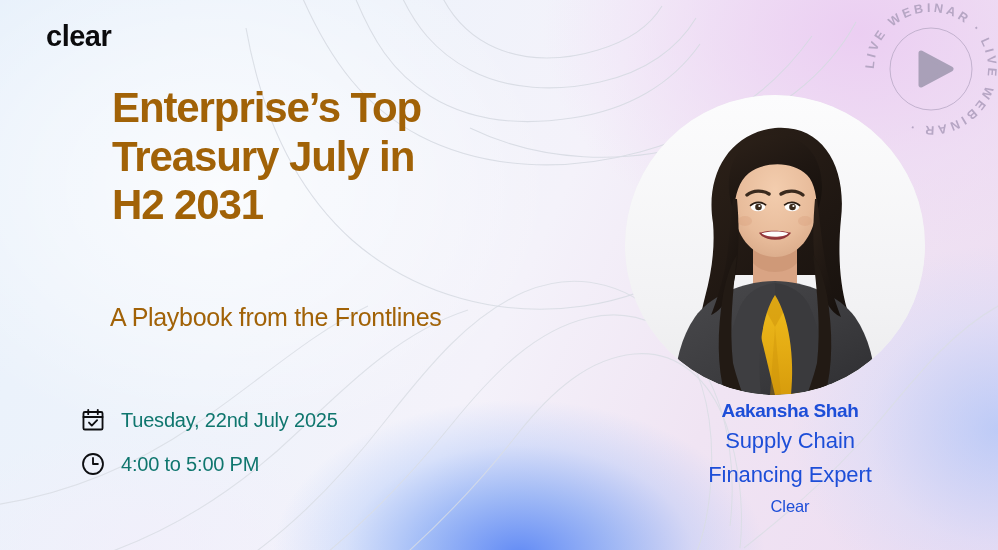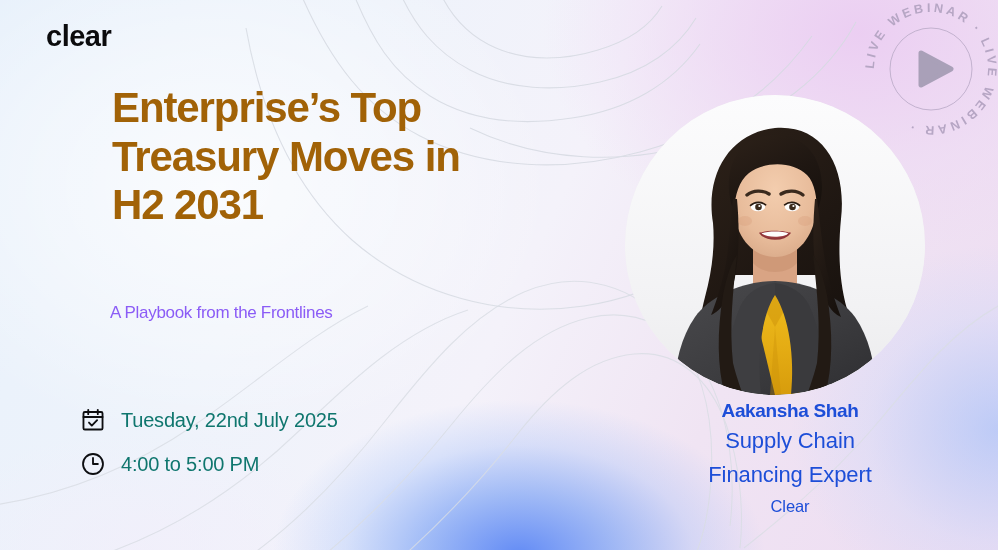--- a/index.html
+++ b/index.html
@@ -53,22 +53,22 @@
   }
   
   .headline {
     position:absolute; left:64px; top:84px; width:560px;
     font-size:42px; font-weight:700; line-height:1.155;
     letter-spacing:-1.1px; color:#a16207;margin-left:48px;
   }
   .headline .hl-line { display:block; white-space:nowrap; }
   .subtitle {
     position:absolute; left:110px; top:303px;
-    font-size:17px; font-weight:400; letter-spacing:-.3px;
-    color:#8b5cf6; white-space:nowrap;text-align:right;
+    font-size:25px; font-weight:400; letter-spacing:-.3px;
+    color:#a16207; white-space:nowrap;text-align:right;
   }
   
   .meta { position:absolute; left:80px; top:398px; }
   .meta-row {
     display:flex; align-items:center; gap:15px;
     height:44px;
   }
   .meta-icon { width:26px; height:26px; flex:none; display:block; }
   .meta-text {
     font-size:20px; font-weight:400; color:#0f766e;
@@ -124,21 +124,21 @@
         <path d="M-12,506 C60,496 132,468 196,424 C258,382 310,334 368,306"></path>
         <path d="M744,548 C790,512 838,470 880,420 C920,372 952,332 998,306"></path>
       </g>
     </svg>
   </div>
 
   <div class="logo">clear</div>
 
   <h1 class="headline">
     <span class="hl-line">Enterprise’s Top</span>
-    <span class="hl-line">Treasury Moves in</span>
+    <span class="hl-line">Treasury July in</span>
     <span class="hl-line">H2 2031</span>
   </h1>
 
   <div class="subtitle">A Playbook from the Frontlines</div>
 
   <div class="meta">
 
     <div class="meta-row">
       <svg class="meta-icon" viewBox="0 0 24 24" fill="none" stroke="#0d0e11" stroke-width="1.7" stroke-linecap="round" stroke-linejoin="round">
         <rect x="3.2" y="4.6" width="17.6" height="16.2" rx="1.3"></rect>

